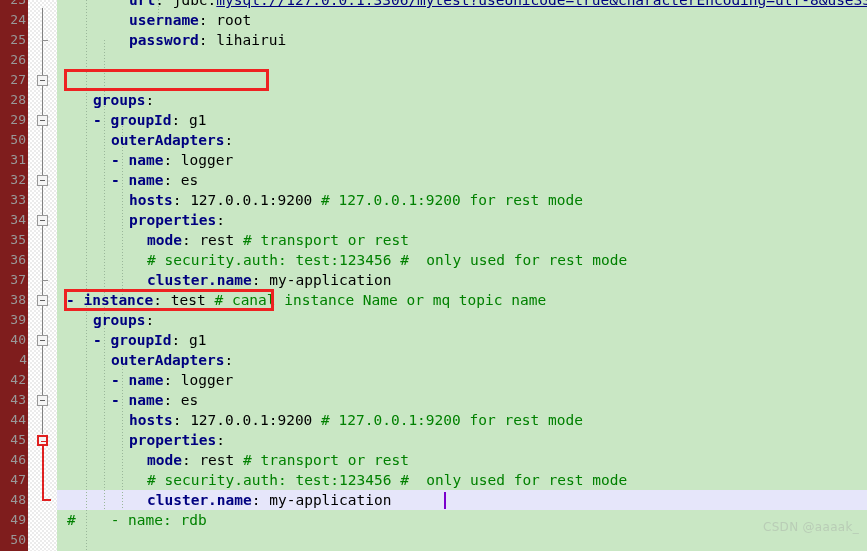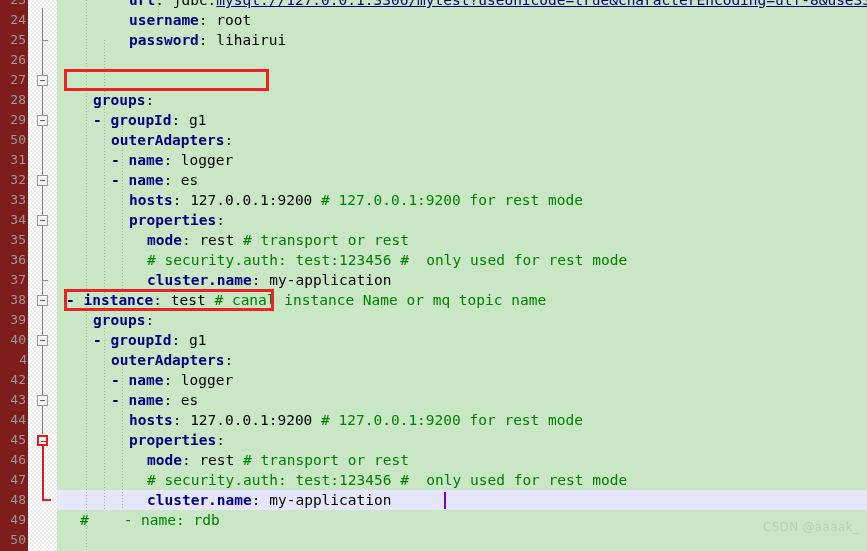--- a/index.html
+++ b/index.html
@@ -225,21 +225,21 @@
       <div class="line" style="top: 310px; left: 36px;"><span class="k">groups</span><span class="p">:</span></div>
       <div class="line" style="top: 330px; left: 36px;"><span class="d">- </span><span class="k">groupId</span><span class="p">: </span><span class="v">g1</span></div>
       <div class="line" style="top: 350px; left: 54px;"><span class="k">outerAdapters</span><span class="p">:</span></div>
       <div class="line" style="top: 370px; left: 54px;"><span class="d">- </span><span class="k">name</span><span class="p">: </span><span class="v">logger</span></div>
       <div class="line" style="top: 390px; left: 54px;"><span class="d">- </span><span class="k">name</span><span class="p">: </span><span class="v">es</span></div>
       <div class="line" style="top: 410px; left: 72px;"><span class="k">hosts</span><span class="p">: </span><span class="v">127.0.0.1:9200 </span><span class="c"># 127.0.0.1:9200 for rest mode</span></div>
       <div class="line" style="top: 430px; left: 72px;"><span class="k">properties</span><span class="p">:</span></div>
       <div class="line" style="top: 450px; left: 90px;"><span class="k">mode</span><span class="p">: </span><span class="v">rest </span><span class="c"># transport or rest</span></div>
       <div class="line" style="top: 470px; left: 90px;"><span class="c"># security.auth: test:123456 #  only used for rest mode</span></div>
       <div class="line" style="top: 490px; left: 90px;"><span class="k">cluster.name</span><span class="p">: </span><span class="v">my-application</span></div>
-      <div class="line" style="top: 510px; left: 23px; text-align: center;"><span class="c">#    - name: rdb</span></div>
+      <div class="line" style="top: 510px; left: 10px; text-align: center;"><span class="c">#    - name: rdb</span></div>
     </div>
 
   <div class="gutter" id="gutter">
       <div class="gutter-line" style="top: -10px;">23</div>
       <div class="gutter-line" style="top: 10px;">24</div>
       <div class="gutter-line" style="top: 30px;">25</div>
       <div class="gutter-line" style="top: 50px;">26</div>
       <div class="gutter-line" style="top: 70px;">27</div>
       <div class="gutter-line" style="top: 90px;">28</div>
       <div class="gutter-line" style="top: 110px;">29</div>

